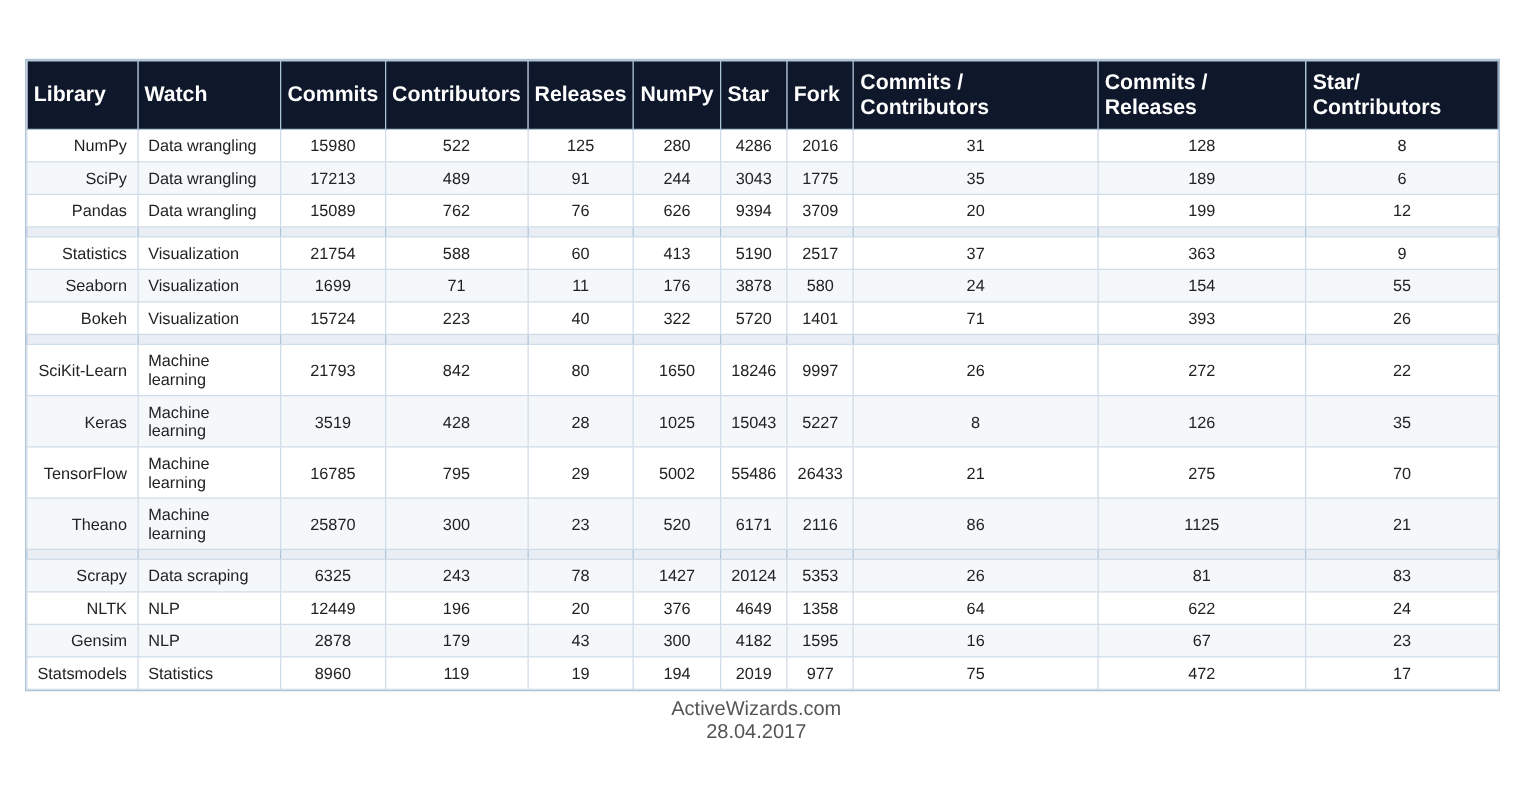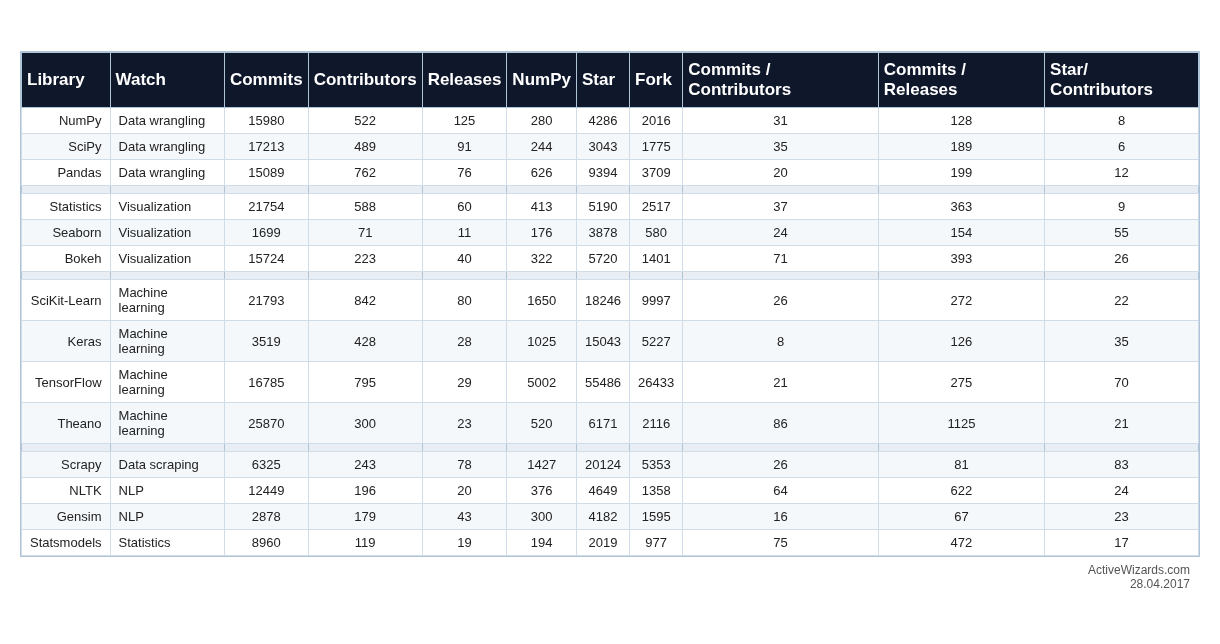--- a/index.html
+++ b/index.html
@@ -52,24 +52,24 @@
       height: 8px;
       border-left: 1px solid #b0c4d8;
       border-right: 1px solid #b0c4d8;
       padding: 0;
     }
     tr:not(.separator):nth-child(even) td {
       background-color: #f5f8fb;
     }
     .footer {
       width: 100%;
-      text-align: right;
+      text-align: center;
       padding: 6px 10px 2px 0;
       color: #555;
-      font-size: 12px;
+      font-size: 16px;
     }
   </style>
 </head>
 <body>
 
 <div class="table-container">
   <table>
     <thead>
       <tr>
       <th>Library</th>

